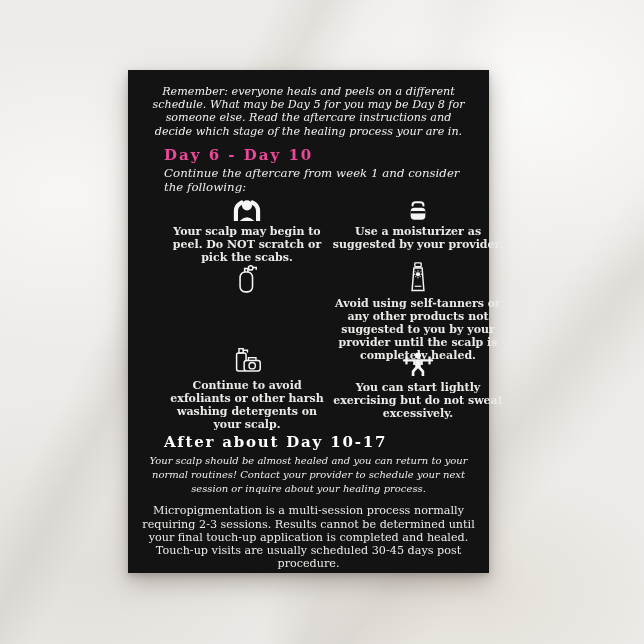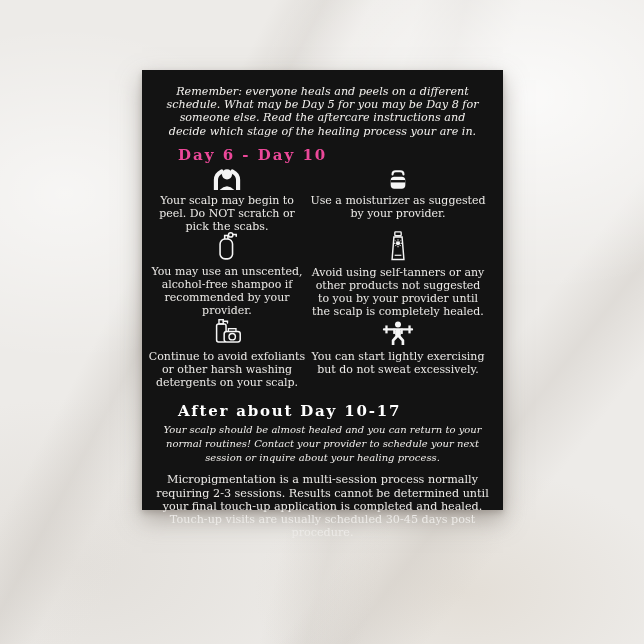--- a/index.html
+++ b/index.html
@@ -10,39 +10,40 @@
       radial-gradient(ellipse 420px 300px at 82% 15%, rgba(255,255,255,0.75), rgba(255,255,255,0) 65%),
       radial-gradient(ellipse 380px 280px at 10% 30%, rgba(255,255,255,0.55), rgba(255,255,255,0) 60%),
       linear-gradient(118deg, rgba(0,0,0,0) 28%, rgba(201,196,190,0.38) 33%, rgba(236,233,230,0.08) 38%, rgba(0,0,0,0) 44%),
       linear-gradient(104deg, rgba(0,0,0,0) 52%, rgba(204,199,193,0.30) 58%, rgba(0,0,0,0) 65%),
       linear-gradient(128deg, rgba(0,0,0,0) 68%, rgba(197,191,184,0.34) 74%, rgba(0,0,0,0) 81%),
       radial-gradient(ellipse 300px 180px at 72% 92%, rgba(209,198,182,0.35), rgba(0,0,0,0) 70%),
       radial-gradient(ellipse 420px 260px at 12% 88%, rgba(213,208,201,0.45), rgba(0,0,0,0) 65%);
     font-family:"DejaVu Serif", serif;
   }
   .card {
-    position:absolute; left:142px; top:70px; width:361px; height:440px;
+    position:absolute; left:128px; top:70px; width:361px; height:503px;
     background:#131313; color:#f0eeeb;
     box-shadow: 0 10px 22px rgba(123,116,107,0.50), 0 3px 6px rgba(123,116,107,0.38);
   }
   .intro {
     margin:15px auto 0; width:322px; text-align:center;
     font-style:italic; font-size:11.2px; line-height:13.2px; color:#f3f1ee;
   }
   .h1 {
     margin:8px 0 0 36px; font-size:15px; font-weight:bold;
     letter-spacing:2px; color:#ec4899;
   }
   .sub1 {
     margin:2px 0 0 36px; width:300px;
     font-style:italic; font-size:11.8px; line-height:14.5px; color:#efedea;
   }
   .grid {
     display:grid; grid-template-columns:162px 176px; column-gap:2px;
-    margin:2px 0 0 4px;
+    margin:2px 0 0 38px;
+    font-weight:bold;
   }
   .cell { display:flex; flex-direction:column; align-items:center; }
   .r1 { height:64px; } .r2 { height:85px; } .r3 { height:84px; }
   .icon { display:flex; align-items:flex-end; justify-content:center; }
   .r1 .icon { height:24px; } .r2 .icon { height:33px; } .r3 .icon { height:31px; }
   .itext { margin-top:4px; font-size:11px; line-height:13px; text-align:center; color:#eceae7; }
   .h2 {
     margin:3px 0 0 36px; font-size:15px; font-weight:bold;
     letter-spacing:1.8px; color:#ffffff;
   }
@@ -57,20 +58,21 @@
   svg { display:block; }
 </style>
 </head>
 <body>
 
 <div class="card">
 
   <div class="intro">Remember: everyone heals and peels on a different schedule. What may be Day 5 for you may be Day 8 for someone else. Read the aftercare instructions and decide which stage of the healing process your are in.</div>
 
   <div class="h1">Day 6 - Day 10</div>
+  <div class="sub1">Continue the aftercare from week 1 and consider the following:</div>
 
   <div class="grid">
 
     <div class="cell r1">
       <div class="icon">
         <svg width="38" height="24" viewBox="0 0 40 26">
           <path d="M8,26 L8,15 Q8,9 14,6" fill="none" stroke="#f5f5f5" stroke-width="4.5" stroke-linecap="round"></path>
           <path d="M32,26 L32,15 Q32,9 26,6" fill="none" stroke="#f5f5f5" stroke-width="4.5" stroke-linecap="round"></path>
           <circle cx="20" cy="9" r="5.5" fill="#f5f5f5"></circle>
           <path d="M12,26 Q20,18 28,26 Z" fill="#f5f5f5"></path>
@@ -92,21 +94,20 @@
 
     <div class="cell r2">
       <div class="icon">
         <svg width="24" height="31" viewBox="0 0 26 32">
           <rect x="5.5" y="9" width="13.5" height="21.5" rx="5.5" fill="none" stroke="#f5f5f5" stroke-width="1.7"></rect>
           <path d="M10.5,9 L10.5,5.2 L14,5.2 L14,9" fill="none" stroke="#f5f5f5" stroke-width="1.7"></path>
           <circle cx="17" cy="4.5" r="2.4" fill="none" stroke="#f5f5f5" stroke-width="1.6"></circle>
           <path d="M19.4,4 L23,4 L23,6" fill="none" stroke="#f5f5f5" stroke-width="1.6" stroke-linecap="round"></path>
         </svg>
       </div>
-      <div class="itext">You may use an unscented, alcohol-free shampoo if recommended by your provider.</div>
     </div>
 
     <div class="cell r2">
       <div class="icon">
         <svg width="20" height="32" viewBox="0 0 22 34">
           <rect x="7.5" y="1.5" width="7" height="4.2" rx="0.8" fill="none" stroke="#f5f5f5" stroke-width="1.5"></rect>
           <path d="M6.5,7 L4.5,31.8 L17.5,31.8 L15.5,7 Z" fill="none" stroke="#f5f5f5" stroke-width="1.6"></path>
           <circle cx="11" cy="14" r="2.3" fill="#f5f5f5"></circle>
           <g stroke="#f5f5f5" stroke-width="1.1">
             <line x1="11" y1="9.6" x2="11" y2="11.1"></line>

